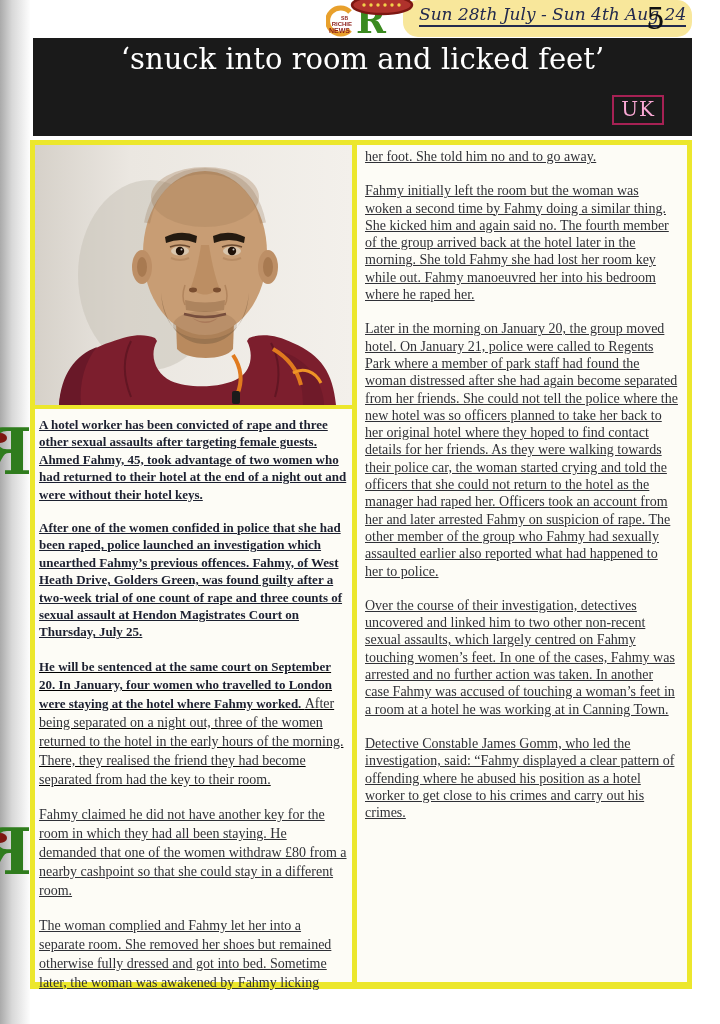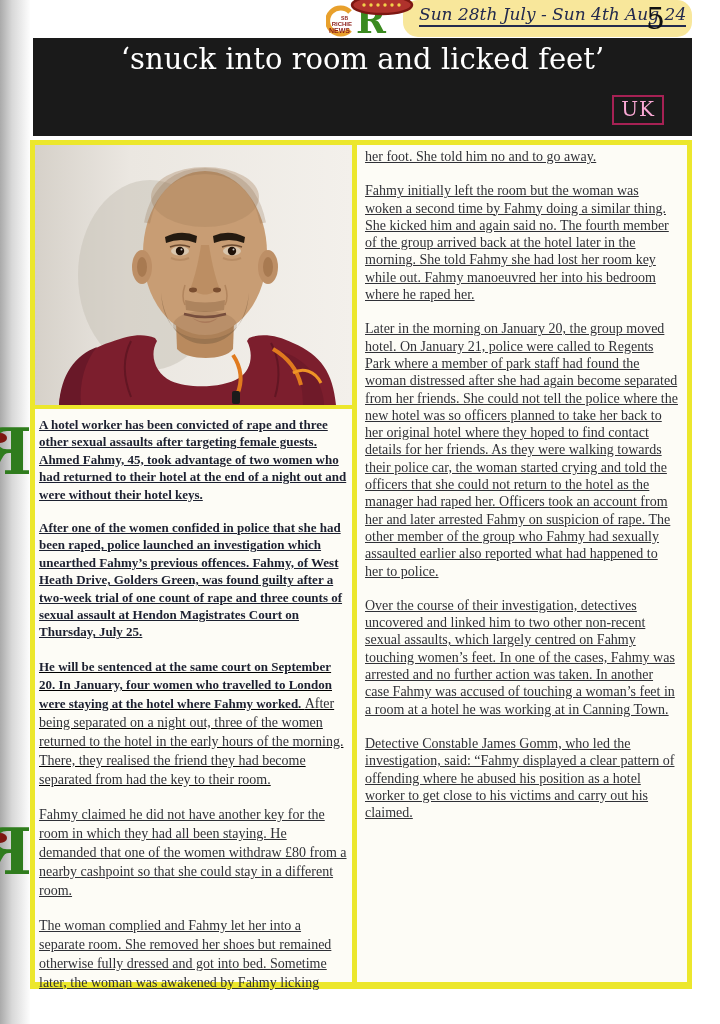--- a/index.html
+++ b/index.html
@@ -146,21 +146,21 @@
       <p class="para r-text">Fahmy claimed he did not have another key for the room in which they had all been staying. He demanded that one of the women withdraw £80 from a nearby cashpoint so that she could stay in a different room.</p>
       <p class="para r-text">The woman complied and Fahmy let her into a separate room. She removed her shoes but remained otherwise fully dressed and got into bed. Sometime later, the woman was awakened by Fahmy licking</p>
     </div>
   </div>
   <div class="divider"></div>
   <div class="col-right">
     <p class="para">her foot. She told him no and to go away.</p>
     <p class="para">Fahmy initially left the room but the woman was woken a second time by Fahmy doing a similar thing. She kicked him and again said no. The fourth member of the group arrived back at the hotel later in the morning. She told Fahmy she had lost her room key while out. Fahmy manoeuvred her into his bedroom where he raped her.</p>
     <p class="para">Later in the morning on January 20, the group moved hotel. On January 21, police were called to Regents Park where a member of park staff had found the woman distressed after she had again become separated from her friends. She could not tell the police where the new hotel was so officers planned to take her back to her original hotel where they hoped to find contact details for her friends. As they were walking towards their police car, the woman started crying and told the officers that she could not return to the hotel as the manager had raped her. Officers took an account from her and later arrested Fahmy on suspicion of rape. The other member of the group who Fahmy had sexually assaulted earlier also reported what had happened to her to police.</p>
     <p class="para">Over the course of their investigation, detectives uncovered and linked him to two other non-recent sexual assaults, which largely centred on Fahmy touching women’s feet. In one of the cases, Fahmy was arrested and no further action was taken. In another case Fahmy was accused of touching a woman’s feet in a room at a hotel he was working at in Canning Town.</p>
-    <p class="para">Detective Constable James Gomm, who led the investigation, said: “Fahmy displayed a clear pattern of offending where he abused his position as a hotel worker to get close to his victims and carry out his claimed.</p>
+    <p class="para">Detective Constable James Gomm, who led the investigation, said: “Fahmy displayed a clear pattern of offending where he abused his position as a hotel worker to get close to his crimes and carry out his crimes.</p>
   </div>
 </div>
 
 <div class="side-r side-r-1">
   <svg width="48" height="74" viewBox="0 0 48 74">
     <g transform="scale(-1,1) translate(-48,0)">
       <text x="2" y="60" font-family="DejaVu Serif,serif" font-weight="bold" font-size="64" fill="#2f7c1d">R</text>
     </g>
     <ellipse cx="14" cy="24" rx="7" ry="5" fill="#7d1712"></ellipse>
   </svg>

